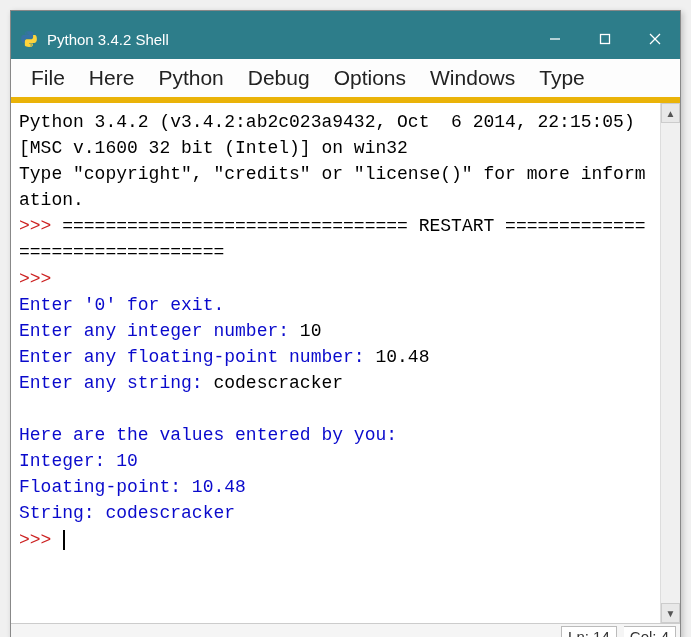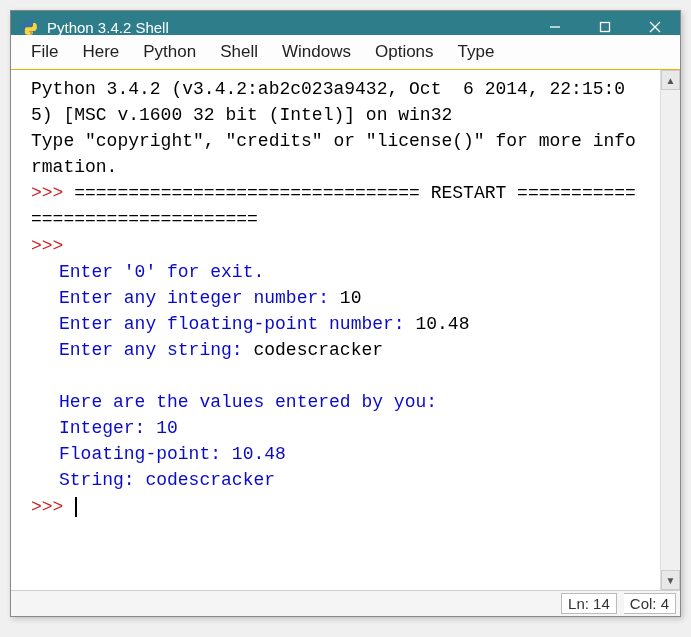--- a/index.html
+++ b/index.html
@@ -20,21 +20,21 @@
       border: 1px solid #888;
       box-shadow: 2px 2px 6px rgba(0,0,0,0.2);
       display: flex;
       flex-direction: column;
     }
     .titlebar {
       background: #2d7d8a;
       color: #fff;
       display: flex;
       align-items: center;
-      height: 24px;
+      height: 48px;
       padding: 8px 0 0 8px;
     }
     .titlebar .app-icon {
       width: 20px;
       height: 20px;
       display: flex;
       align-items: center;
       justify-content: center;
       margin-right: 8px;
     }
@@ -50,41 +50,41 @@
       width: 50px;
       display: flex;
       align-items: center;
       justify-content: center;
       cursor: pointer;
       color: #fff;
       font-size: 14px;
     }
     .menubar {
       background: #fdfdfd;
-      border-bottom: 1px solid #eab308;
+      border-bottom: 6px solid #eab308;
       display: flex;
       padding: 4px 8px;
-      font-size: 17px;
+      font-size: 21px;
       color: #222;
     }
     .menubar .menu-item {
       padding: 3px 12px;
       cursor: pointer;
     }
     .content-area {
       display: flex;
       flex: 1;
       background: #fff;
     }
     .console {
       flex: 1;
       font-family: "Courier New", monospace;
       font-size: 18px;
       line-height: 1.45;
-      padding: 6px 20px;
+      padding: 6px 8px;
       white-space: pre-wrap;
       word-break: break-all;
       color: #000;
       min-height: 520px;
     }
     .scrollbar {
       width: 20px;
       background: #f0f0f0;
       border-left: 1px solid #ddd;
       display: flex;
@@ -113,21 +113,21 @@
       color: #333;
       padding: 2px 4px;
     }
     .status-cell {
       border: 1px solid #bbb;
       background: #fff;
       padding: 1px 6px;
     }
     .status-cell + .status-cell { border-left: none; margin-left: 7px; }
     .c-black { color: #000; }
-    .c-blue  { color: #0a0acc; margin-left: 28px; }
+    .c-blue  { color: #0a0acc; }
     .c-red   { color: #cc2020; }
     .cursor {
       display: inline-block;
       width: 2px;
       height: 1.1em;
       background: #000;
       vertical-align: text-bottom;
       margin-left: 1px;
     }
   </style>
@@ -162,23 +162,23 @@
         </svg>
       </div>
     </div>
   </div>
 
   <div class="menubar">
 
   <div class="menu-item">File</div>
       <div class="menu-item">Here</div>
       <div class="menu-item">Python</div>
-      <div class="menu-item">Shell</div>
+      <div class="menu-item">Debug</div>
+      <div class="menu-item">Options</div>
       <div class="menu-item">Windows</div>
-      <div class="menu-item">Options</div>
       <div class="menu-item">Type</div>
     </div>
 
   <div class="content-area">
     <div class="console"><div><span class="c-black">Python 3.4.2 (v3.4.2:ab2c023a9432, Oct  6 2014, 22:15:05) [MSC v.1600 32 bit (Intel)] on win32</span></div><div><span class="c-black">Type "copyright", "credits" or "license()" for more information.</span></div><div><span class="c-red">&gt;&gt;&gt; </span><span class="c-black">================================ RESTART ================================</span></div><div><span class="c-red">&gt;&gt;&gt; </span></div><div><span class="c-blue">Enter '0' for exit.</span></div><div><span class="c-blue">Enter any integer number: </span><span class="c-black">10</span></div><div><span class="c-blue">Enter any floating-point number: </span><span class="c-black">10.48</span></div><div><span class="c-blue">Enter any string: </span><span class="c-black">codescracker</span></div><div>&nbsp;</div><div><span class="c-blue">Here are the values entered by you:</span></div><div><span class="c-blue">Integer: 10</span></div><div><span class="c-blue">Floating-point: 10.48</span></div><div><span class="c-blue">String: codescracker</span></div><div><span class="c-red">&gt;&gt;&gt; </span><span class="cursor"></span></div></div>
     <div class="scrollbar">
       <div class="scroll-arrow">▲</div>
       <div class="scroll-arrow">▼</div>
     </div>
   </div>

